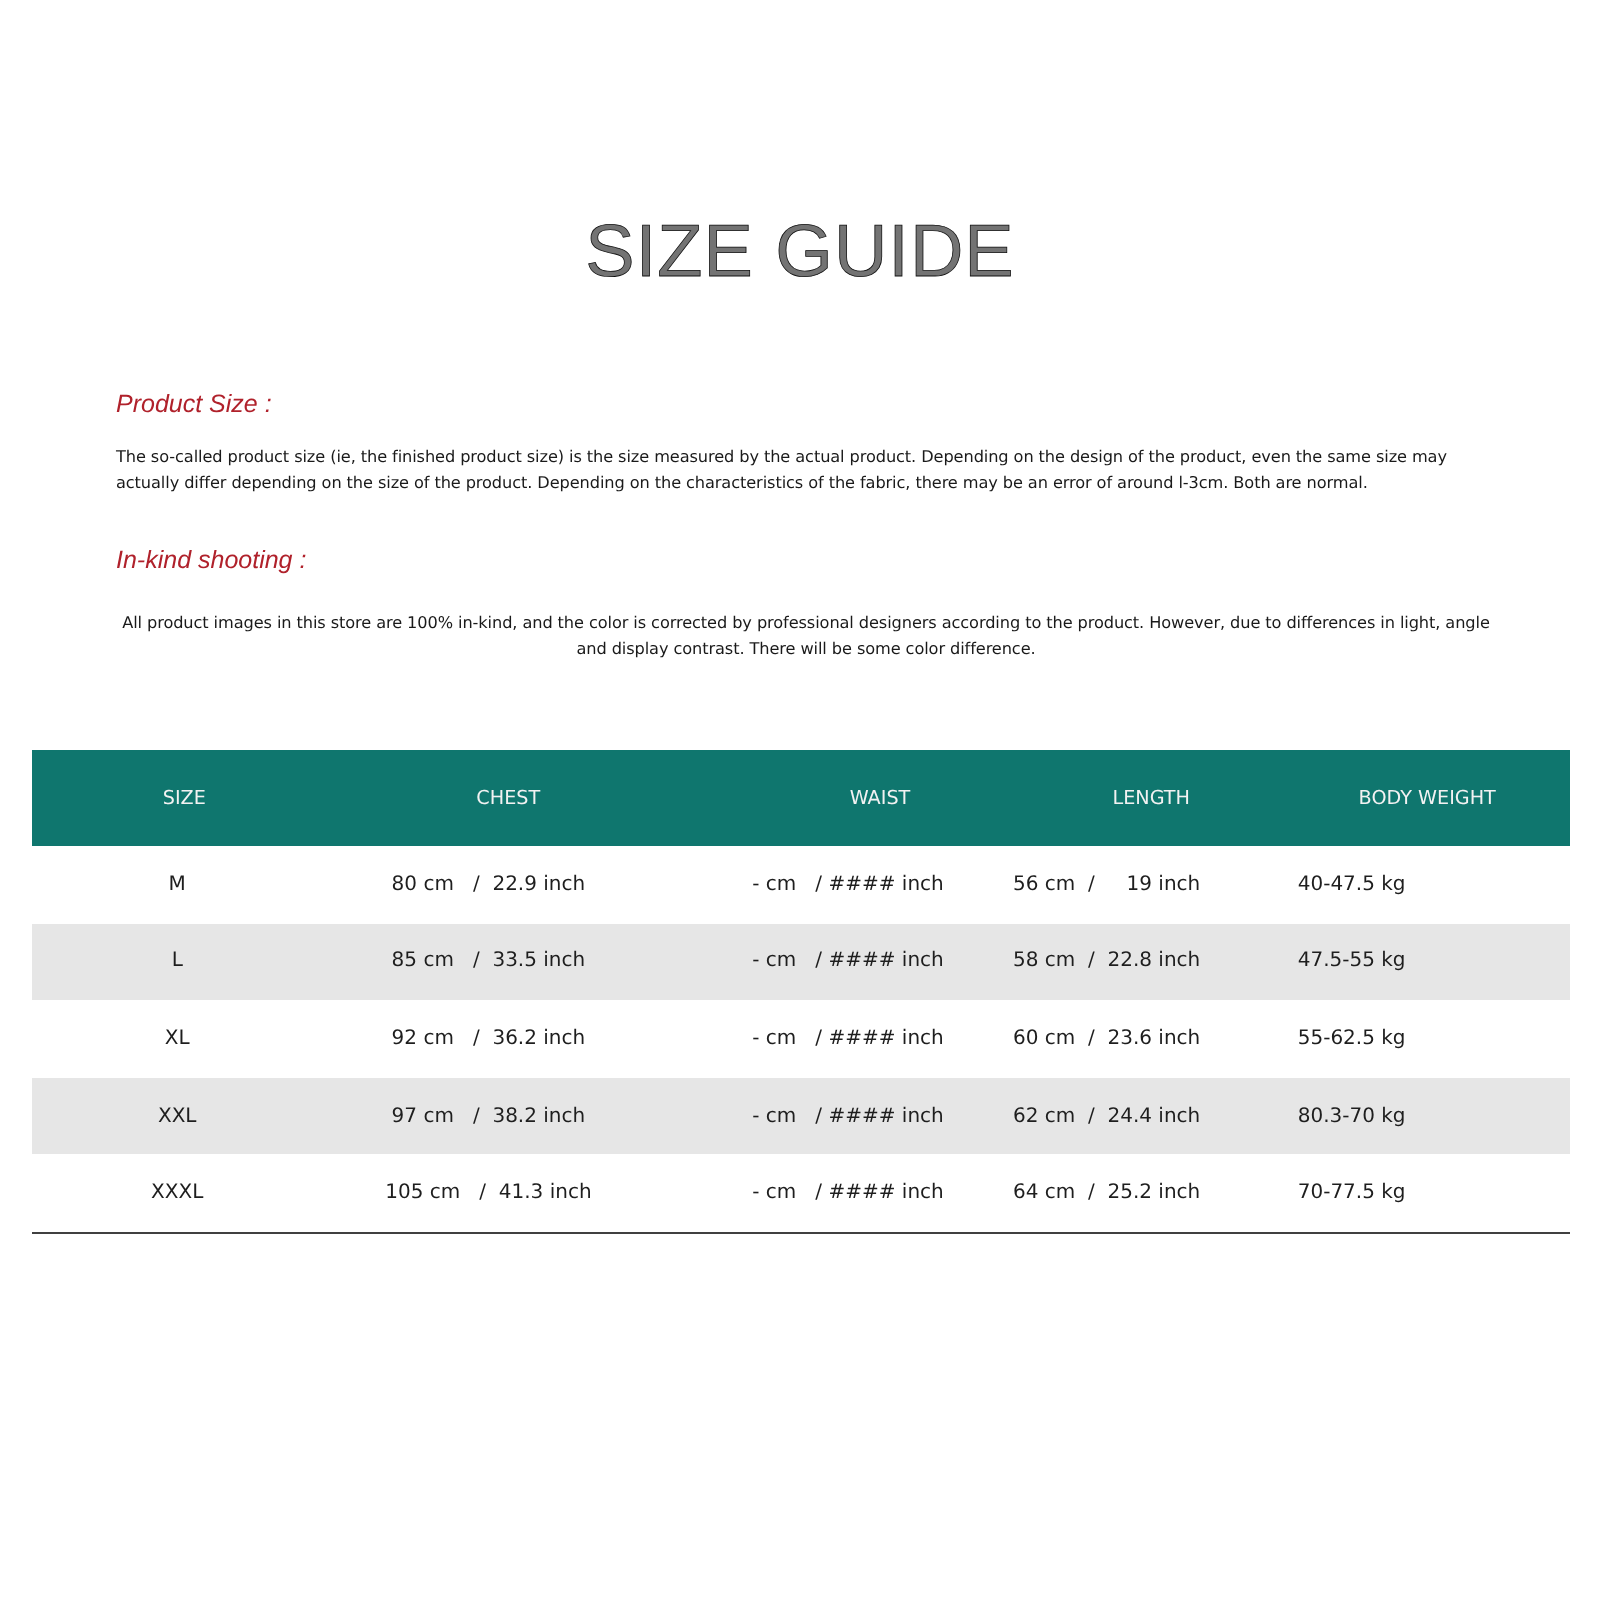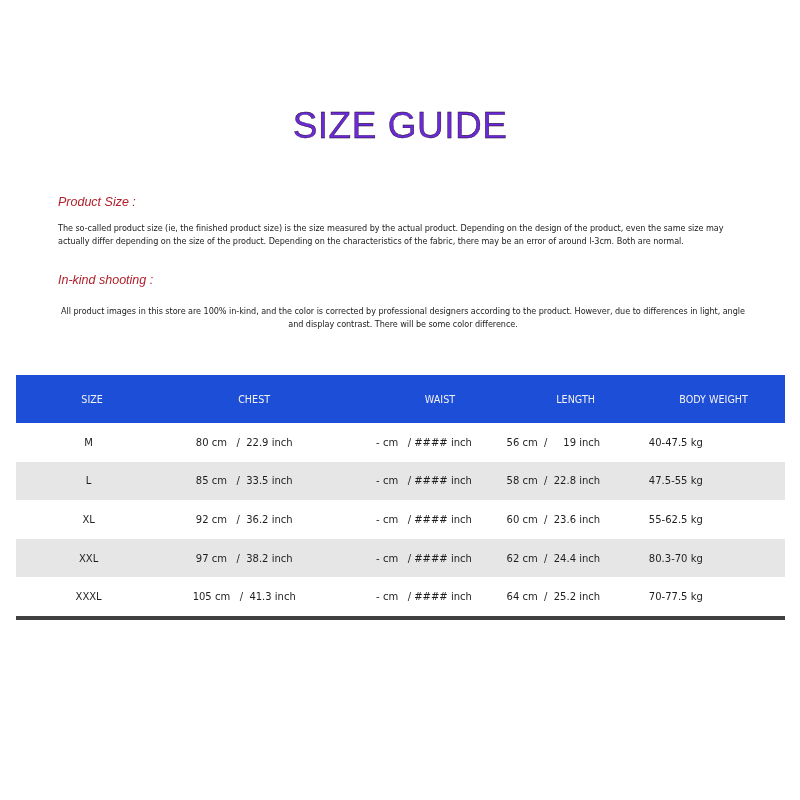--- a/index.html
+++ b/index.html
@@ -18,21 +18,21 @@
     .title {
       position: absolute;
       top: 104px;
       left: 0;
       width: 800px;
       text-align: center;
       font-family: "Liberation Sans", sans-serif;
       font-size: 37px;
       font-weight: 400;
       letter-spacing: 0.5px;
-      color: #6d28d9;
+      color: #737373;
       line-height: 44px;
       -webkit-text-stroke: 0.4px #0d0d0d;
     }
     .section-heading {
       position: absolute;
       left: 58px;
       font-family: "Liberation Sans", sans-serif;
       font-size: 12.5px;
       color: #b0212b;
       line-height: 16px;
@@ -62,27 +62,27 @@
     .row {
       display: flex;
       align-items: center;
       height: 38.6px;
       font-family: "DejaVu Sans", sans-serif;
       font-size: 10px;
       color: #1e1e1e;
     }
     .row.header {
       height: 48px;
-      background: #1d4ed8;
+      background: #0f766e;
       color: #f2f2f2;
       font-size: 9.6px;
       font-family: "DejaVu Sans", sans-serif;
     }
     .row.alt { background: #e6e6e6; }
-    .row.last { border-bottom: 4px solid #404040; }
+    .row.last { border-bottom: 1px solid #404040; }
     .cell { text-align: center; white-space: pre; }
     .c-size { width: 160px; }
     .c-chest { width: 130px; text-align: center; padding-left: 24px; }
     .c-waist { width: 145px; padding-left: 55px; }
     .c-length { width: 140px; }
     .c-weight { width: 150px; text-align: left; padding-left: 32px; }
     .row.header .c-chest { padding-left: 24px; }
     .row.header .c-waist { padding-left: 55px; }
     .row.header .c-weight { text-align: center; padding-left: 0; }
   </style>

